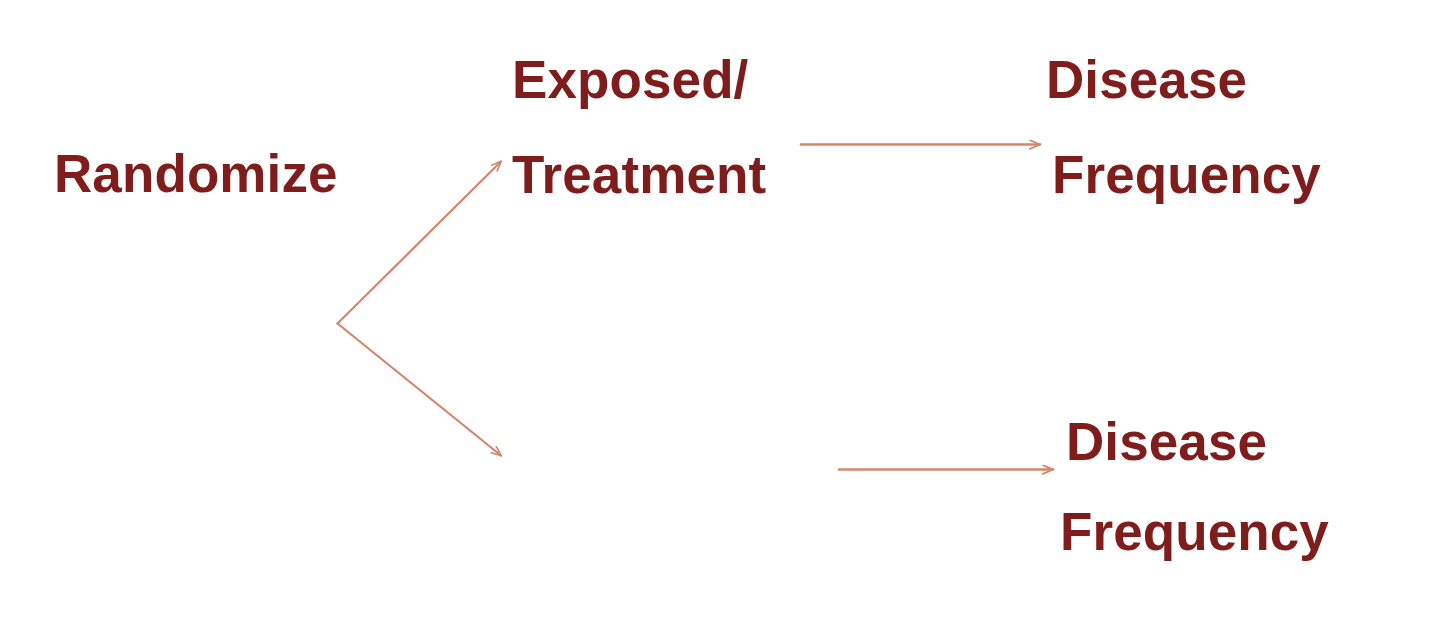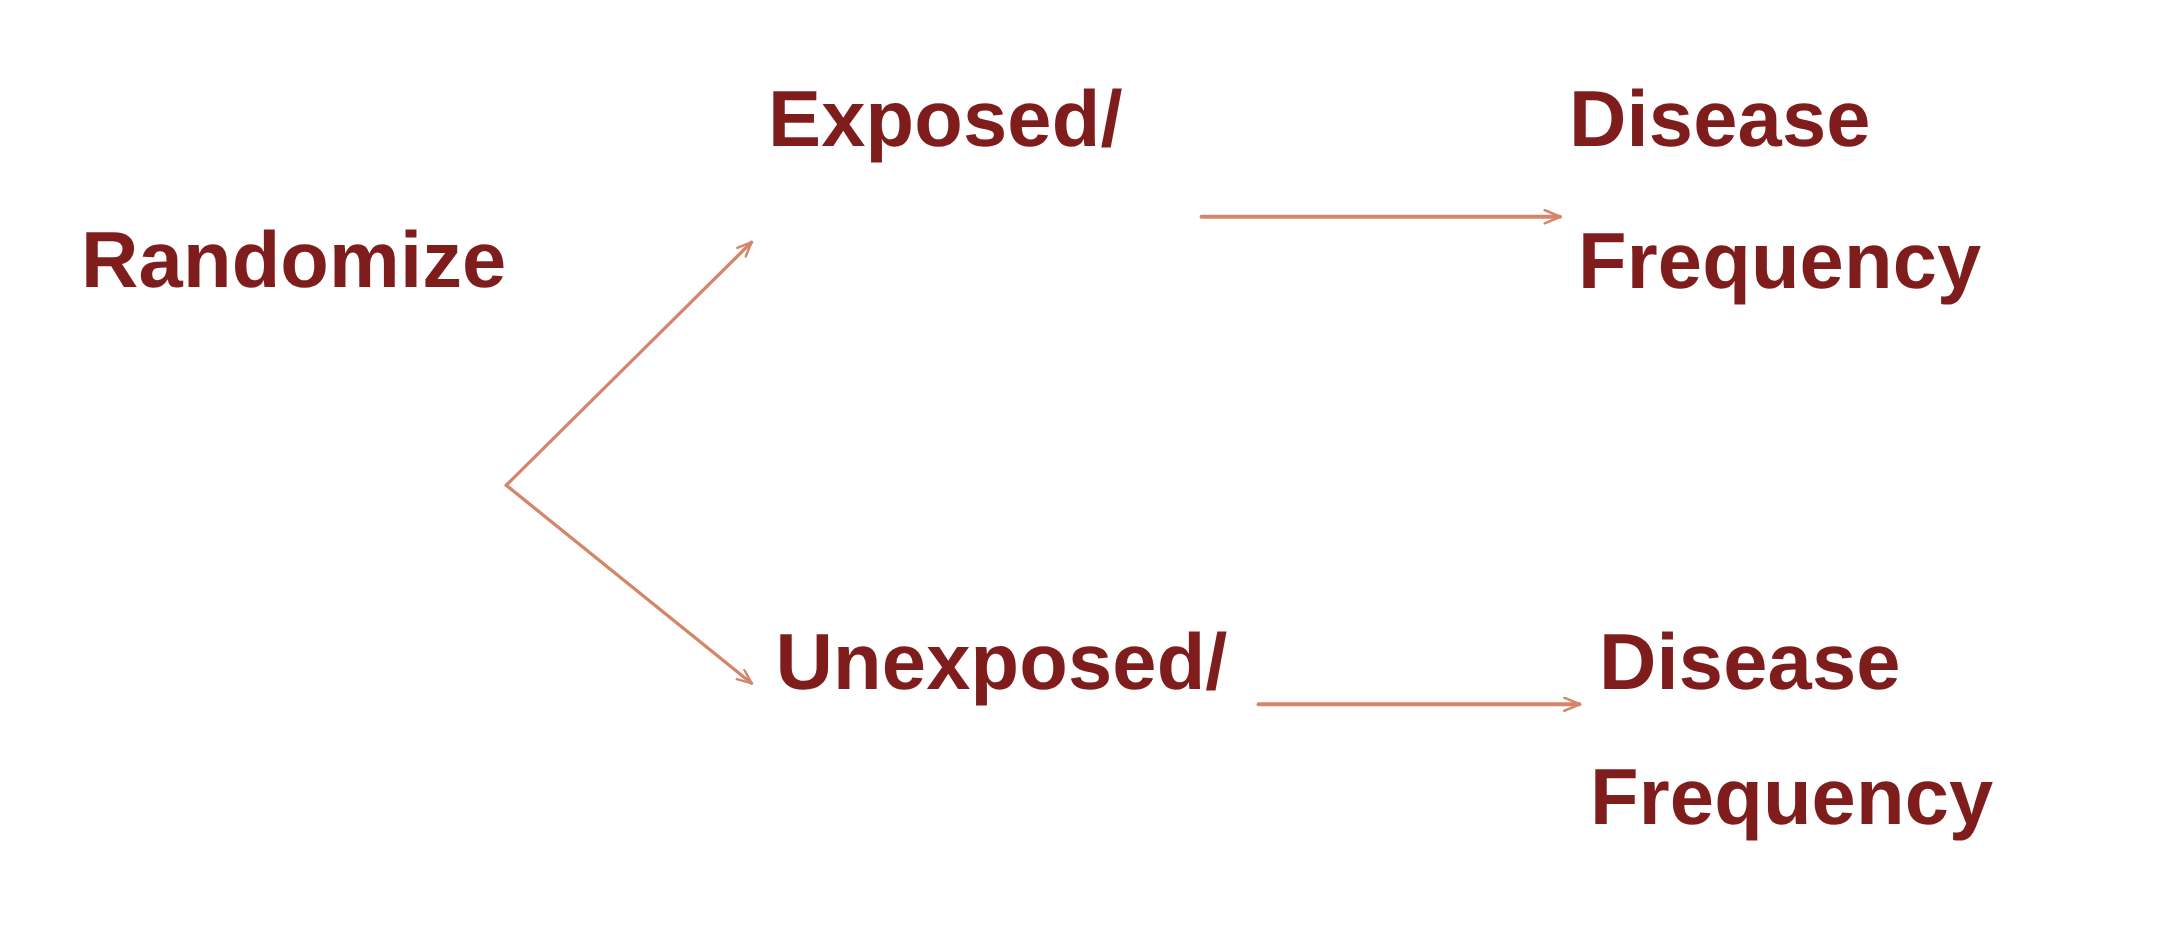--- a/index.html
+++ b/index.html
@@ -69,22 +69,22 @@
 
     <path d="M801,144.5 L1040,144.5" fill="none" stroke="#D4866B" stroke-width="2.6" stroke-linecap="round" marker-end="url(#ah-open)"></path>
 
     <path d="M839,469.5 L1053,469.5" fill="none" stroke="#D4866B" stroke-width="2.6" stroke-linecap="round" marker-end="url(#ah-open)"></path>
   </svg>
 
   <div class="node-text" id="node-randomize">Randomize</div>
 
 
   <div class="node-text" id="node-exposed-l1">Exposed/</div>
+  <div class="node-text" id="node-exposed-l2">Treatment</div>
 
-  <div class="node-text" id="node-unexposed-l1">Unexposed/</div>
 
   <div class="node-text" id="node-disease1-l1">Disease</div>
   <div class="node-text" id="node-disease1-l2">Frequency</div>
 
   <div class="node-text" id="node-disease2-l1">Disease</div>
   <div class="node-text" id="node-disease2-l2">Frequency</div>
 
 </div>
 
 </body></html>

